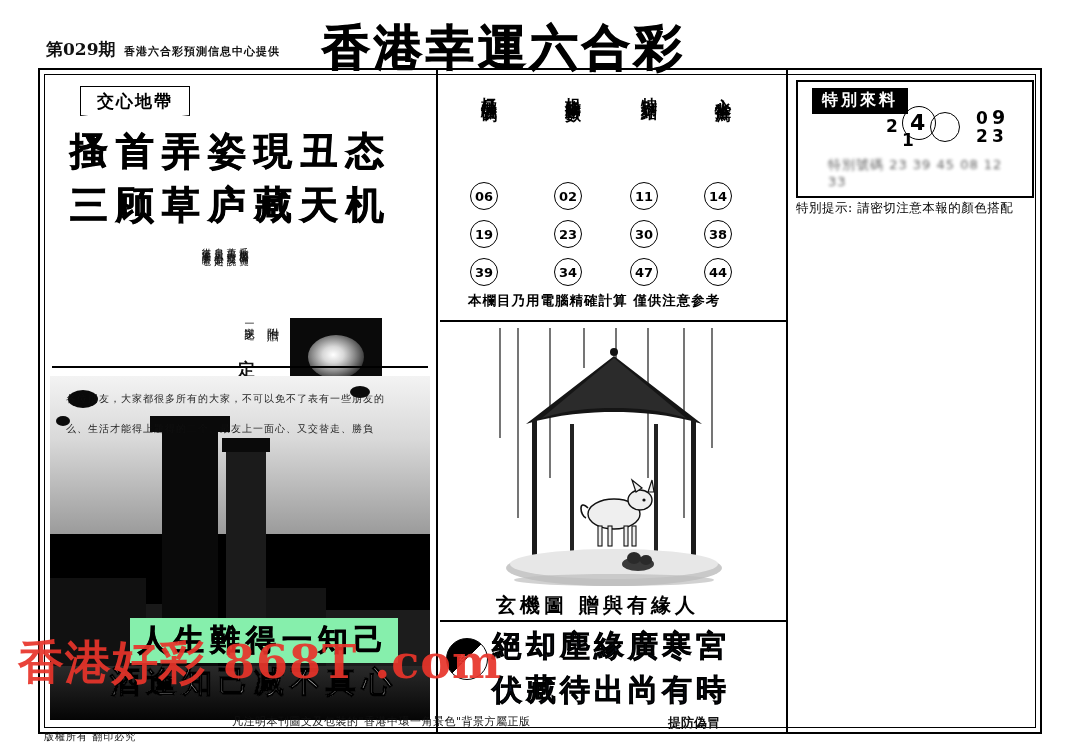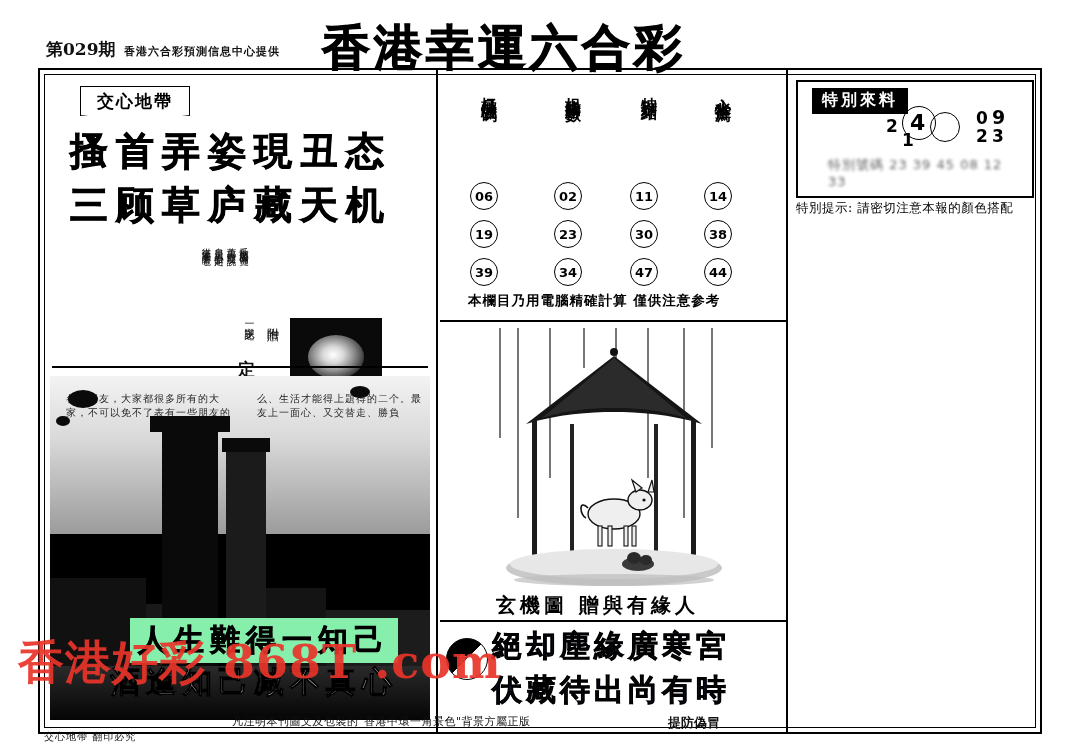--- a/index.html
+++ b/index.html
@@ -161,21 +161,21 @@
     background: linear-gradient(180deg,#2a2a2a,#050505);
   }
   .spatter {
     position:absolute; border-radius: 50%;
     background: #0a0a0a;
   }
 
   #handwriting {
     position: absolute; left: 12px; top: 322px;
     width: 372px; height: 210px;
-    display: flex; flex-direction: row; gap: 16px;
+    display: flex; flex-direction: column; gap: 16px;
     font-family: "DejaVu Serif", serif;
     font-size: 10px; color: #101010;
     letter-spacing: 1px;
     padding-left: 12px;
     opacity: 0.92;
   }
 
   #photo-caption {
     position: absolute; left: 88px; top: 548px;
     font-family: "DejaVu Serif", serif;
@@ -501,15 +501,15 @@
     <div class="sp-num" style="left:194px;top:44px;font-size:17px;">3</div>
 
     <div id="special-blur">特別號碼 23 39 45 08 12 33</div>
   </div>
 
   <div id="special-hint">特別提示: 請密切注意本報的顏色搭配</div>
 </div>
 
 <div id="footer-note">凡注明本刊圖文及包裝的"香港中環一角景色"背景方屬正版</div>
 <div id="footer-right">提防偽冒</div>
-<div id="footer-left">交心地帶 翻印必究</div>
+<div id="footer-left">版權所有 翻印必究</div>
 
 <div id="watermark">香港好彩 868T .com</div>
 
 </body></html>

